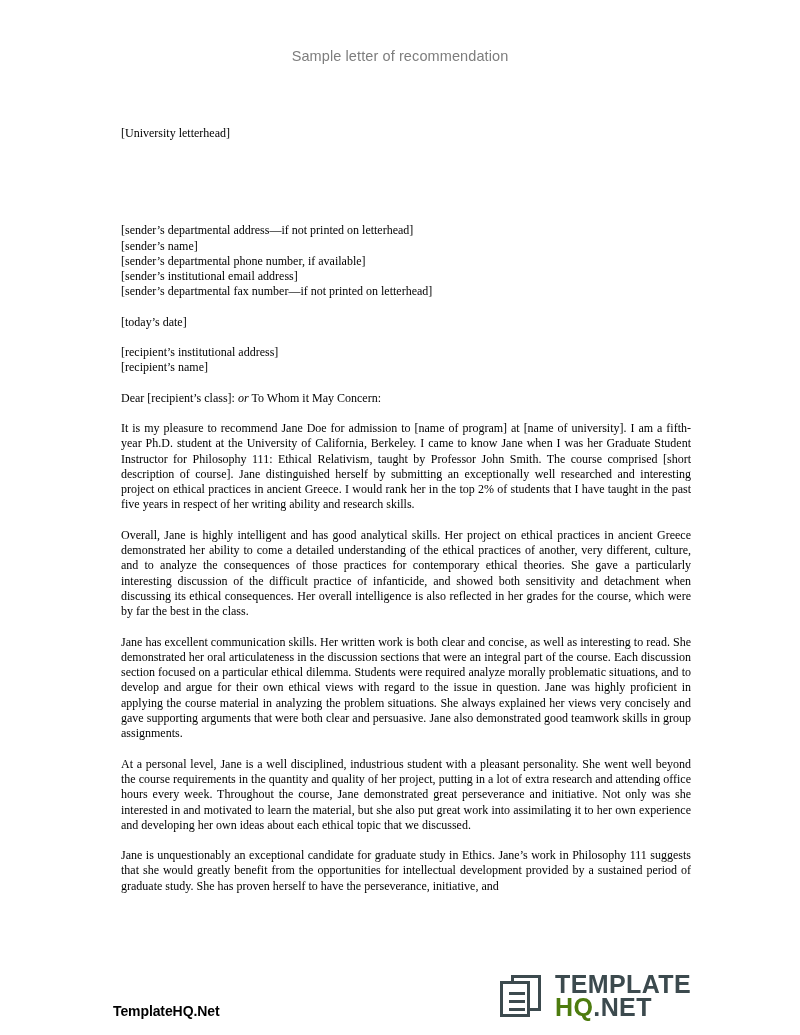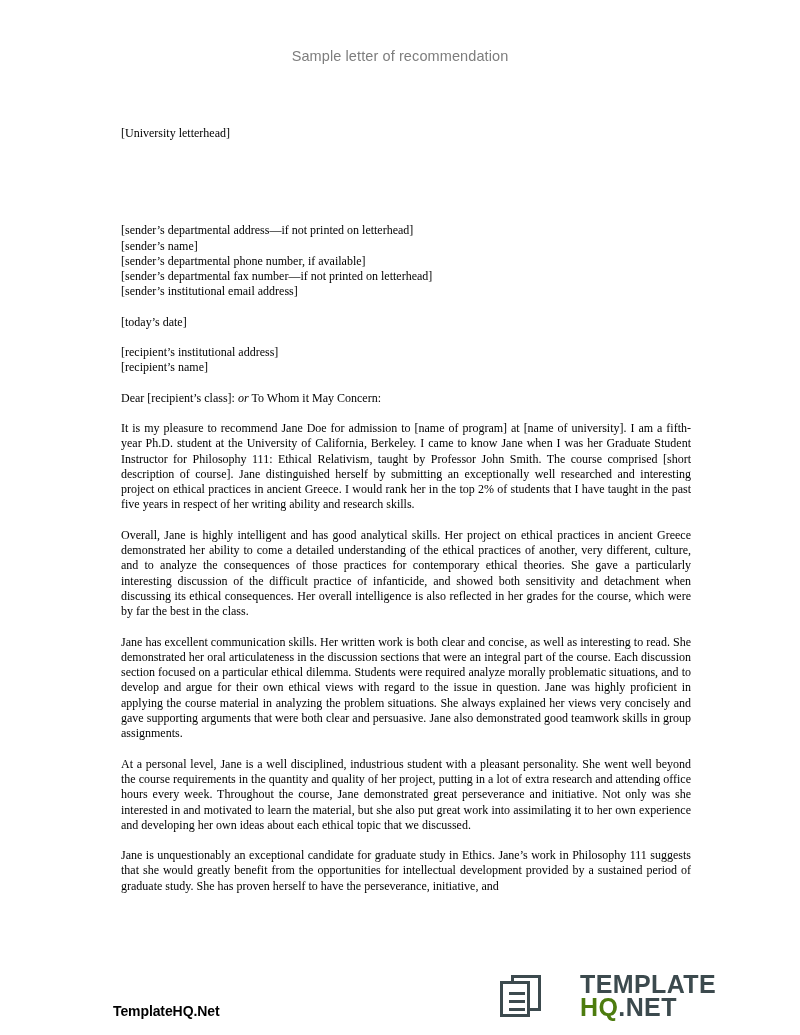--- a/index.html
+++ b/index.html
@@ -125,21 +125,20 @@
   }
   .logo-mark .rule.r1 { top: 8px; }
   .logo-mark .rule.r2 { top: 16px; }
   .logo-mark .rule.r3 { top: 24px; }
 
   .logo-text {
     font-family: "Liberation Sans", "DejaVu Sans", sans-serif;
     font-weight: bold;
     line-height: 0.93;
     letter-spacing: 0.4px;
-    margin-left: 25px;
   }
   .logo-line1 {
     font-size: 25px;
     color: #3c4a4e;
   }
   .logo-line2 {
     font-size: 25px;
     color: #3c4a4e;
   }
   .logo-line2 .hq { color: #4d7c0f; }
@@ -154,22 +153,22 @@
   <div class="letter">
 
     <div class="block line">[University letterhead]</div>
 
     <div class="gap-letterhead"></div>
 
     <div class="block">
       <div class="line">[sender’s departmental address—if not printed on letterhead]</div>
       <div class="line">[sender’s name]</div>
       <div class="line">[sender’s departmental phone number, if available]</div>
+      <div class="line">[sender’s institutional email address]</div>
       <div class="line">[sender’s departmental fax number—if not printed on letterhead]</div>
-      <div class="line">[sender’s institutional email address]</div>
     </div>
 
     <div class="gap-sm"></div>
 
     <div class="block line">[today’s date]</div>
 
     <div class="gap-sm"></div>
 
     <div class="block">
       <div class="line">[recipient’s institutional address]</div>

